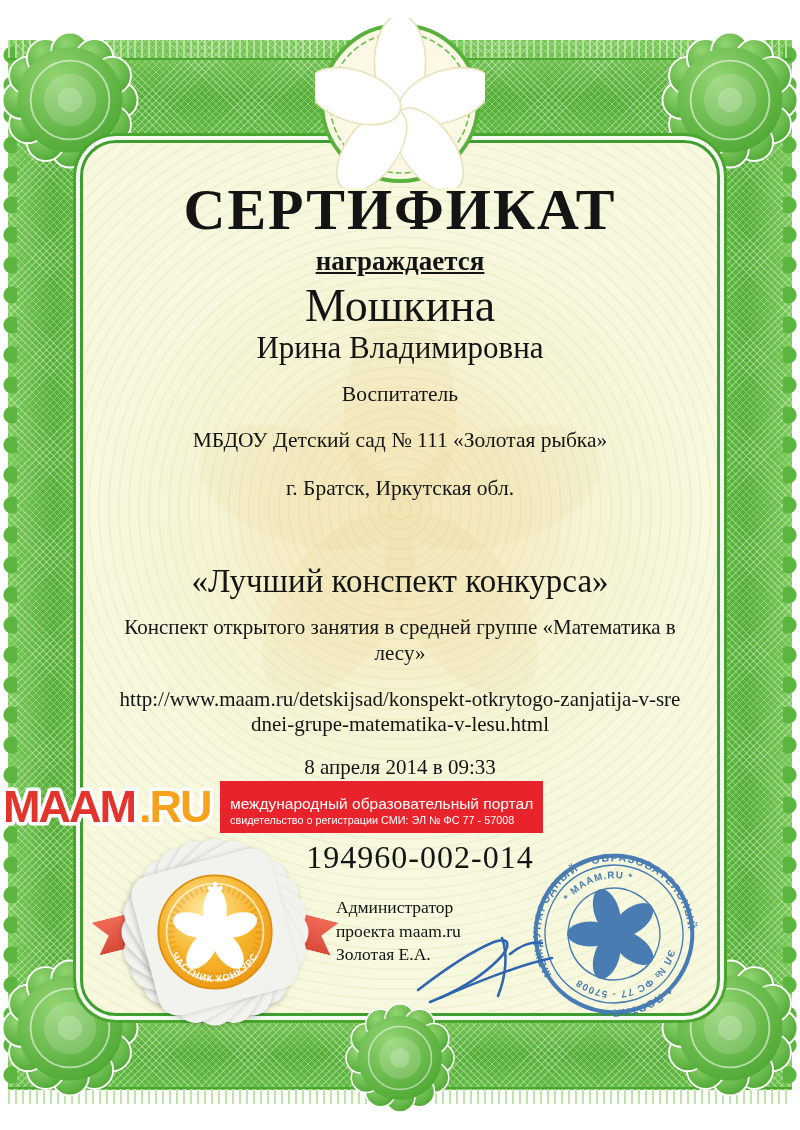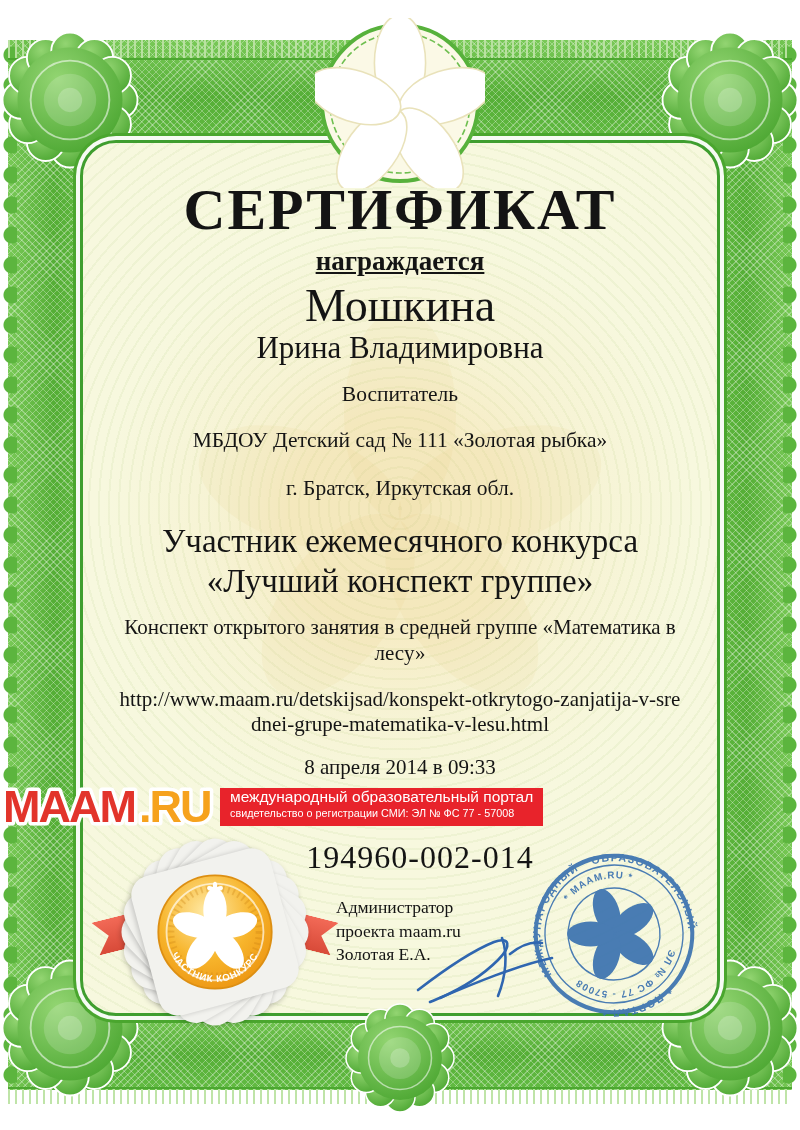--- a/index.html
+++ b/index.html
@@ -78,21 +78,21 @@
   .admin{position:absolute;z-index:6;left:336px;top:896px;font-size:17.5px;line-height:1.35;color:#141414;text-align:left;}
 
   
   .logo-row{position:absolute;z-index:6;left:0;right:0;top:781px;display:flex;align-items:center;}
   .logo-svg{display:block;}
   .logo-red-t{font-family:"Liberation Sans","DejaVu Sans",sans-serif;font-weight:700;font-size:45px;letter-spacing:-2px;
       fill:#e2342b;stroke:#ffffff;stroke-width:7px;stroke-linejoin:round;paint-order:stroke;}
   .logo-orange-t{font-family:"Liberation Sans","DejaVu Sans",sans-serif;font-weight:700;font-size:45px;letter-spacing:-2px;
       fill:#f6a21d;stroke:#ffffff;stroke-width:7px;stroke-linejoin:round;paint-order:stroke;}
   .banner{background:#e8232b;color:#fff;font-family:"Liberation Sans","DejaVu Sans",sans-serif;
-      text-align:left;padding:0 10px 6px;margin-left:2px;}
+      text-align:left;padding:14px 10px 6px;margin-left:2px;}
   .banner-l1{font-size:15.5px;line-height:1.15;}
   .banner-l2{font-size:10.8px;line-height:1.3;}
 
   
   .medal{position:absolute;z-index:6;left:128px;top:845px;width:174px;height:174px;}
   .ribbon{position:absolute;top:66px;width:92px;height:34px;z-index:1;
       background:linear-gradient(180deg,#f26a57,#d84a38);}
   .ribbon-left{left:-34px;transform:rotate(-14deg);clip-path:polygon(0 0,100% 0,100% 100%,0 100%,15% 50%);}
   .ribbon-right{right:-34px;transform:rotate(14deg);clip-path:polygon(0 0,100% 0,85% 50%,100% 100%,0 100%);}
   .seal{position:absolute;left:3px;top:3px;width:168px;height:168px;z-index:2;}
@@ -195,22 +195,21 @@
     <use href="#flower" fill="rgba(228,196,120,.10)"></use>
   </svg>
 
   <div class="t title">СЕРТИФИКАТ</div>
   <div class="t verb">награждается</div>
   <div class="t surname">Мошкина</div>
   <div class="t name">Ирина Владимировна</div>
   <div class="t pos">Воспитатель</div>
   <div class="t org">МБДОУ Детский сад № 111 «Золотая рыбка»</div>
   <div class="t loc">г. Братск, Иркутская обл.</div>
-  <div class="t award1">Участник ежемесячного конкурса</div>
-  <div class="t award2">«Лучший конспект группе»</div>
+  <div class="t award2">«Лучший конспект конкурса»</div>
   <div class="t work">Конспект открытого занятия в средней группе «Математика в лесу»</div>
   <div class="t url">http://www.maam.ru/detskijsad/konspekt-otkrytogo-zanjatija-v-srednei-grupe-matematika-v-lesu.html</div>
   <div class="t date">8 апреля 2014 в 09:33</div>
   <div class="t number">194960-002-014</div>
 
   <div class="logo-row">
     <svg class="logo-svg" width="218" height="52">
       <text x="3" y="41" class="logo-red-t">MAAM</text>
       <text x="139" y="41" class="logo-orange-t">.RU</text>
     </svg>

